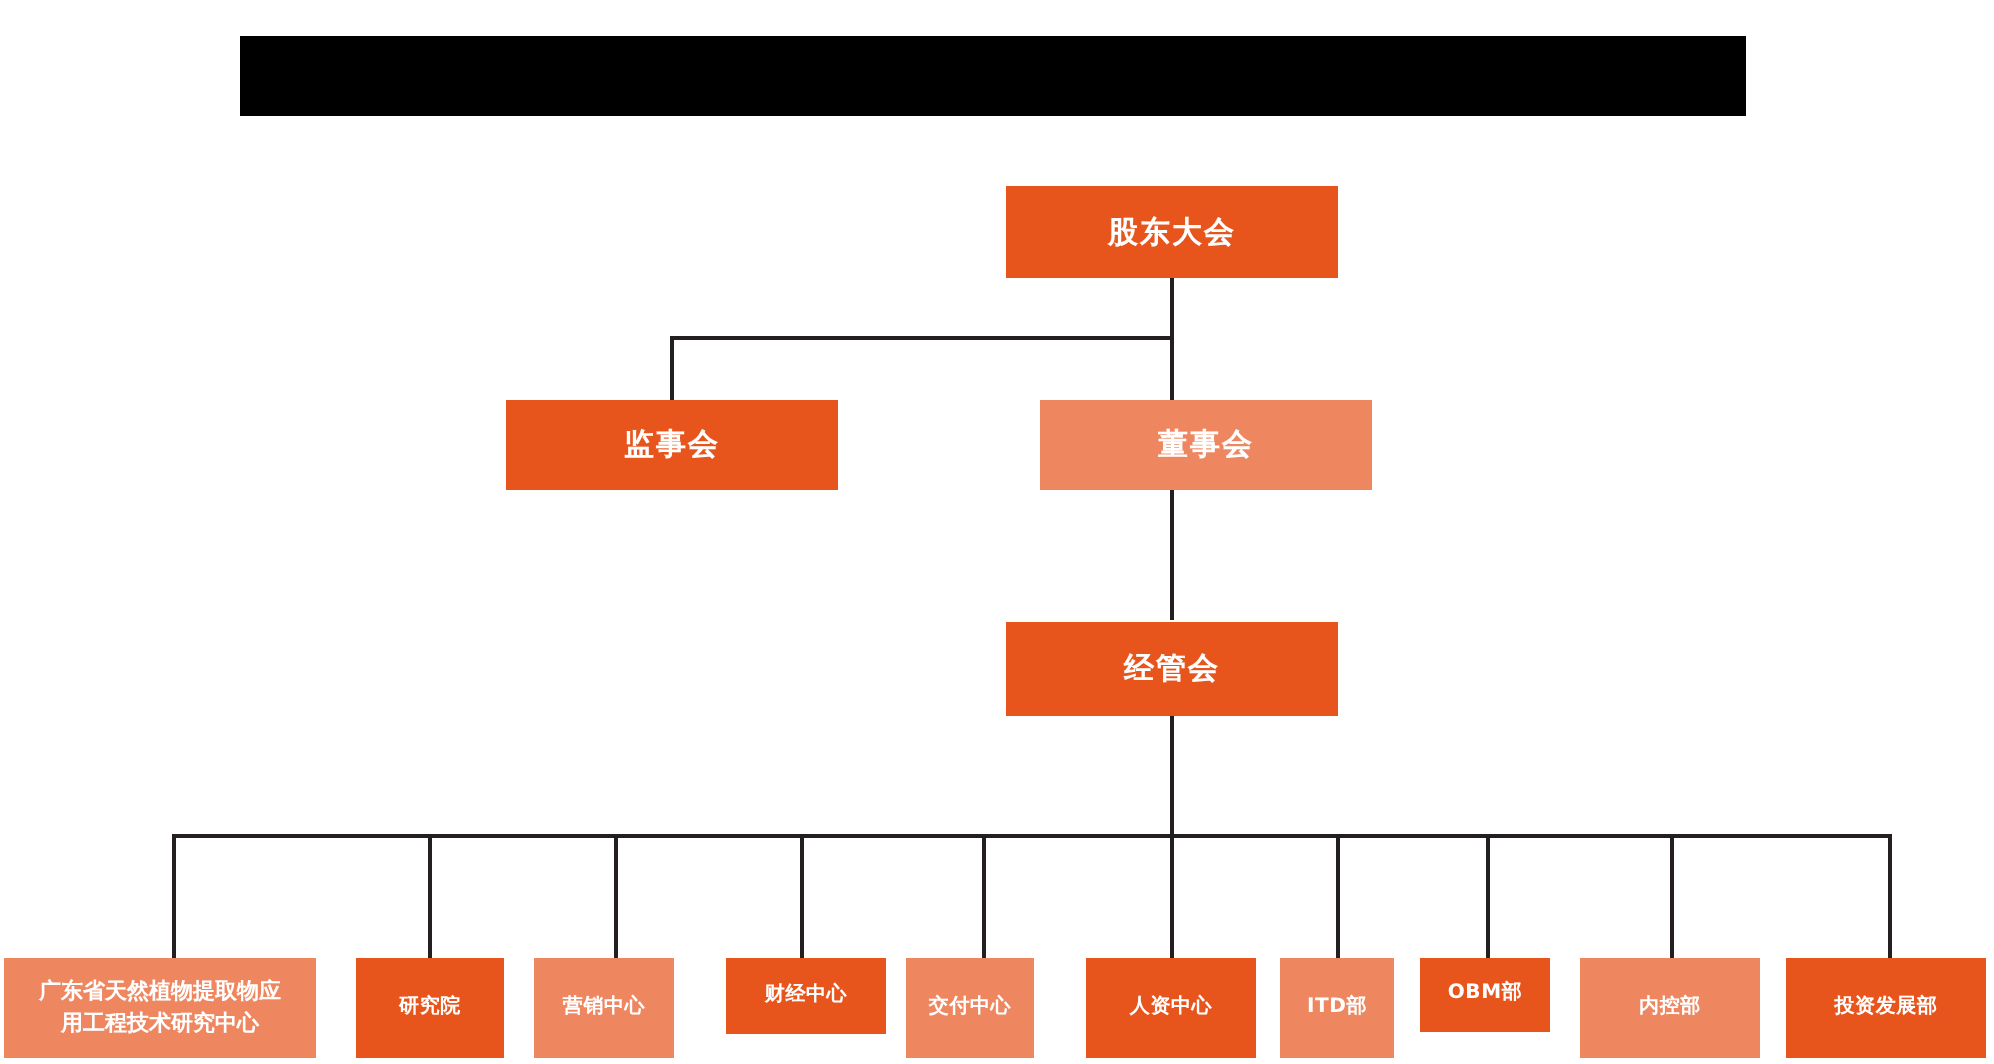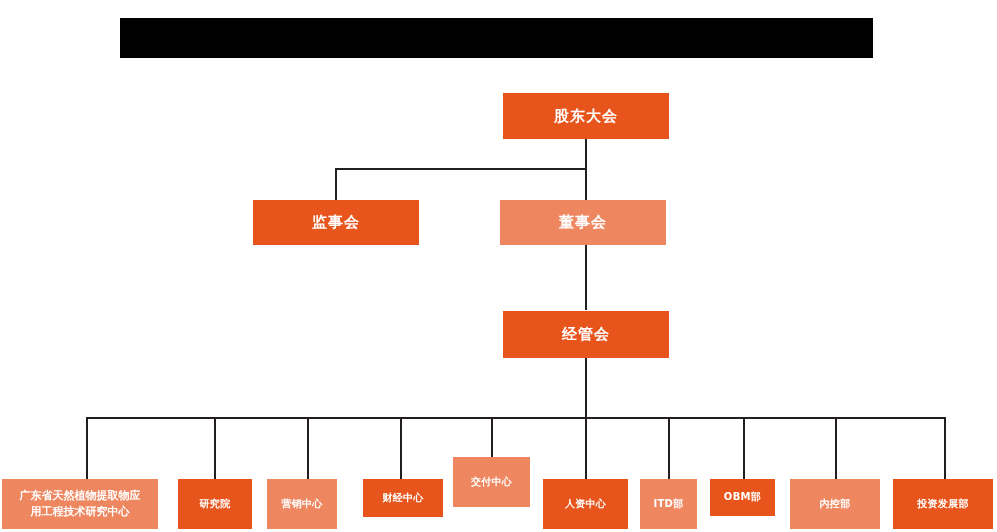--- a/index.html
+++ b/index.html
@@ -84,36 +84,36 @@
   <div class="ln ln-v" style="left:585px; top:417px; height:62px;"></div>
   <div class="ln ln-v" style="left:668px; top:417px; height:62px;"></div>
   <div class="ln ln-v" style="left:743px; top:417px; height:62px;"></div>
   <div class="ln ln-v" style="left:835px; top:417px; height:62px;"></div>
   <div class="ln ln-v" style="left:944px; top:417px; height:62px;"></div>
 
   <div class="node dark node-lg" style="left:503px; top:93px; width:166px; height:46px;">股东大会</div>
 
   <div class="node dark node-lg" style="left:253px; top:200px; width:166px; height:45px;">监事会</div>
 
-  <div class="node light node-lg" style="left:500px; top:200px; width:166px; height:45px;">董事会</div>
+  <div class="node light node-lg" style="left:520px; top:200px; width:166px; height:45px;">董事会</div>
 
   <div class="node dark node-lg" style="left:503px; top:311px; width:166px; height:47px;">经管会</div>
 
   <div class="node light node-xs" style="left:2px; top:479px; width:156px; height:50px; flex-direction:column;">
     <span>广东省天然植物提取物应</span>
     <span>用工程技术研究中心</span>
   </div>
 
   <div class="node dark node-sm" style="left:178px; top:479px; width:74px; height:50px;">研究院</div>
 
   <div class="node light node-sm" style="left:267px; top:479px; width:70px; height:50px;">营销中心</div>
 
   <div class="node dark node-sm" style="left:363px; top:479px; width:80px; height:38px;">财经中心</div>
 
-  <div class="node light node-sm" style="left:453px; top:457px; width:77px; height:50px;">交付中心</div>
+  <div class="node light node-sm" style="left:453px; top:479px; width:64px; height:50px;">交付中心</div>
 
   <div class="node dark node-sm" style="left:543px; top:479px; width:85px; height:50px;">人资中心</div>
 
   <div class="node light node-sm" style="left:640px; top:479px; width:57px; height:50px;">ITD部</div>
 
   <div class="node dark node-sm" style="left:710px; top:479px; width:65px; height:37px;">OBM部</div>
 
   <div class="node light node-sm" style="left:790px; top:479px; width:90px; height:50px;">内控部</div>
 
   <div class="node dark node-sm" style="left:893px; top:479px; width:100px; height:50px;">投资发展部</div>

